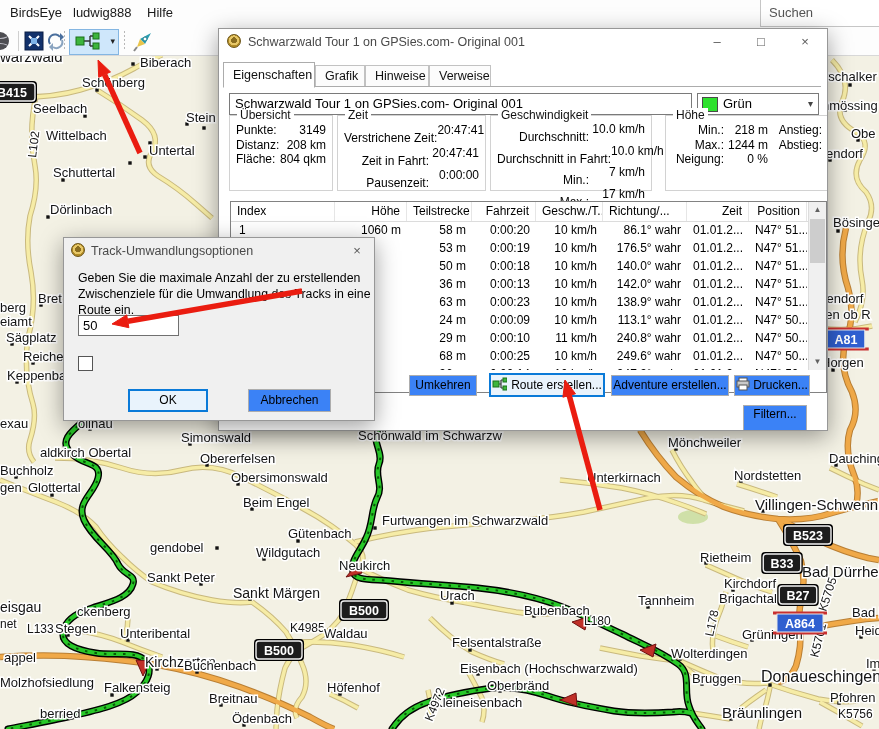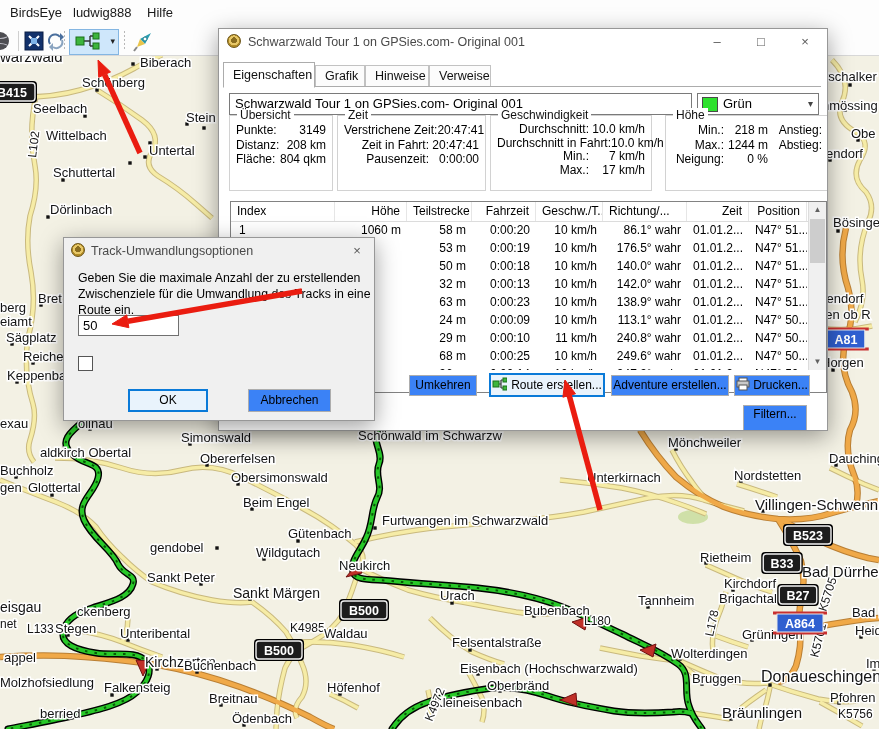--- a/index.html
+++ b/index.html
@@ -40,21 +40,21 @@
   #color-combo .sw{position:absolute;left:4px;top:3px;width:14px;height:13px;background:#2ee12e;border:1px solid #4a4a4a;}
   #color-combo .cl{position:absolute;left:25px;top:2px;font-size:13px;color:#000;}
   #color-combo .ch{position:absolute;right:5px;top:4px;font-size:10px;color:#444;}
 
   
   .grp{position:absolute;border:1px solid #d2d2d2;background:#fff;}
   .grp .gt{position:absolute;top:-8px;left:7px;background:#fff;padding:0 3px;font-size:12px;color:#111;white-space:nowrap;}
   .grp .rows{position:absolute;left:6px;right:6px;top:7px;}
   .grp-row{display:flex;line-height:14.5px;font-size:12px;color:#000;white-space:nowrap;}
   .grp-row .l{flex:1;} .grp-row .v{text-align:right;}
-  .grp.ralign .grp-row .l{text-align:right;}
+  .grp.ralign .grp-row .l{text-align:right;margin-top:8px;}
   #grp-uebersicht{left:10px;top:86px;width:102px;height:74px;}
   #grp-uebersicht .grp-row .v{width:56px;}
   #grp-zeit{left:118px;top:86px;width:147px;height:74px;}
   #grp-zeit .grp-row .v{width:50px;}
   #grp-geschw{left:271px;top:86px;width:160px;height:74px;}
   #grp-geschw .grp-row{line-height:13.5px;}
   #grp-geschw .grp-row .v{width:56px;}
   #grp-hoehe{left:446px;top:86px;width:206px;height:74px;}
   .grp-row4{display:flex;line-height:14.5px;font-size:12px;white-space:nowrap;}
   .grp-row4 .c1{width:52px;text-align:right;} .grp-row4 .c2{width:44px;text-align:right;}
@@ -419,20 +419,23 @@
           <text x="846" y="343.5" font-size="12.5" font-weight="bold" fill="#fff" text-anchor="middle">A81</text>
         </g>
       </g>
   </svg>
 
   <div id="chrome">
     <div id="menubar">
       <span class="menu-item" style="left:10px">BirdsEye</span>
       <span class="menu-item" style="left:73px">ludwig888</span>
       <span class="menu-item" style="left:147px">Hilfe</span>
+      <div id="searchbox">
+        <span class="ph">Suchen</span>
+      </div>
     </div>
     <div id="toolbar">
       <svg class="tbtn" style="left:-8px" width="22" height="22">
         <circle cx="8" cy="11" r="9" fill="#4d4d52"></circle>
         <path d="M2,7 Q8,10 15,7 M2,15 Q8,12 15,15" stroke="#bcbcc4" fill="none" stroke-width="1.2"></path>
       </svg>
       <div class="tsep" style="left:18px"></div>
       <svg class="tbtn" style="left:23px" width="22" height="22">
         <rect x="2" y="2" width="18" height="18" fill="#12316b" stroke="#0a1e44"></rect>
         <path d="M6,6 L16,16 M16,6 L6,16" stroke="#ffffff" stroke-width="2"></path>
@@ -602,21 +605,21 @@
             <div class="c">50 m</div>
             <div class="c">0:00:18</div>
             <div class="c">10 km/h</div>
             <div class="c">140.0° wahr</div>
             <div class="c">01.01.2...</div>
             <div class="c">N47° 51...</div>
           </div>
           <div class="tp-row">
             <div class="c"></div>
             <div class="c"></div>
-            <div class="c">32 m</div>
+            <div class="c">36 m</div>
             <div class="c">0:00:13</div>
             <div class="c">10 km/h</div>
             <div class="c">142.0° wahr</div>
             <div class="c">01.01.2...</div>
             <div class="c">N47° 51...</div>
           </div>
           <div class="tp-row">
             <div class="c"></div>
             <div class="c"></div>
             <div class="c">63 m</div>

